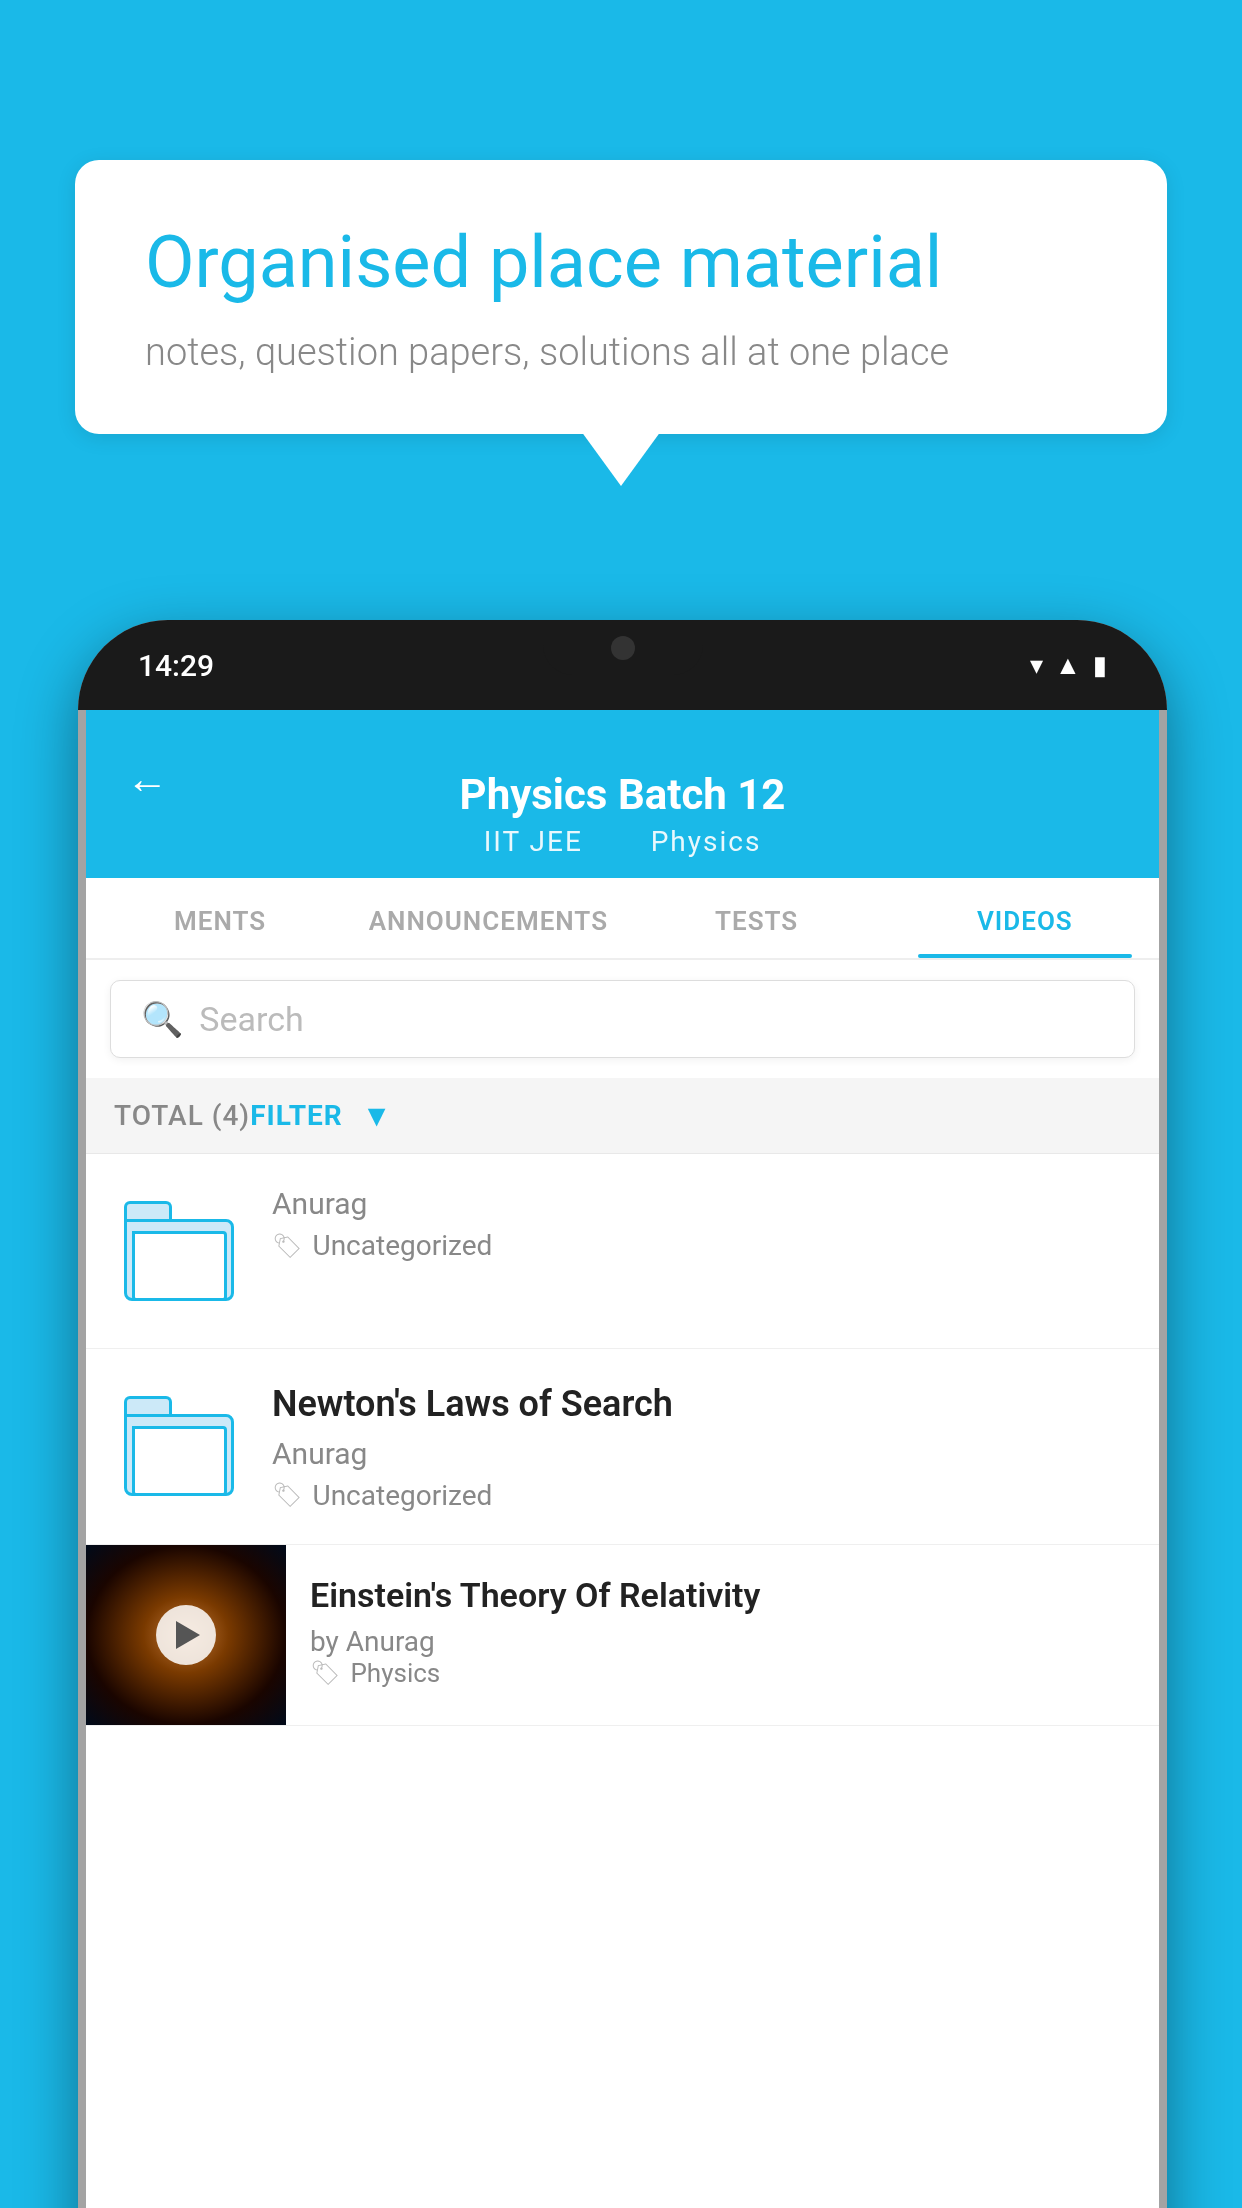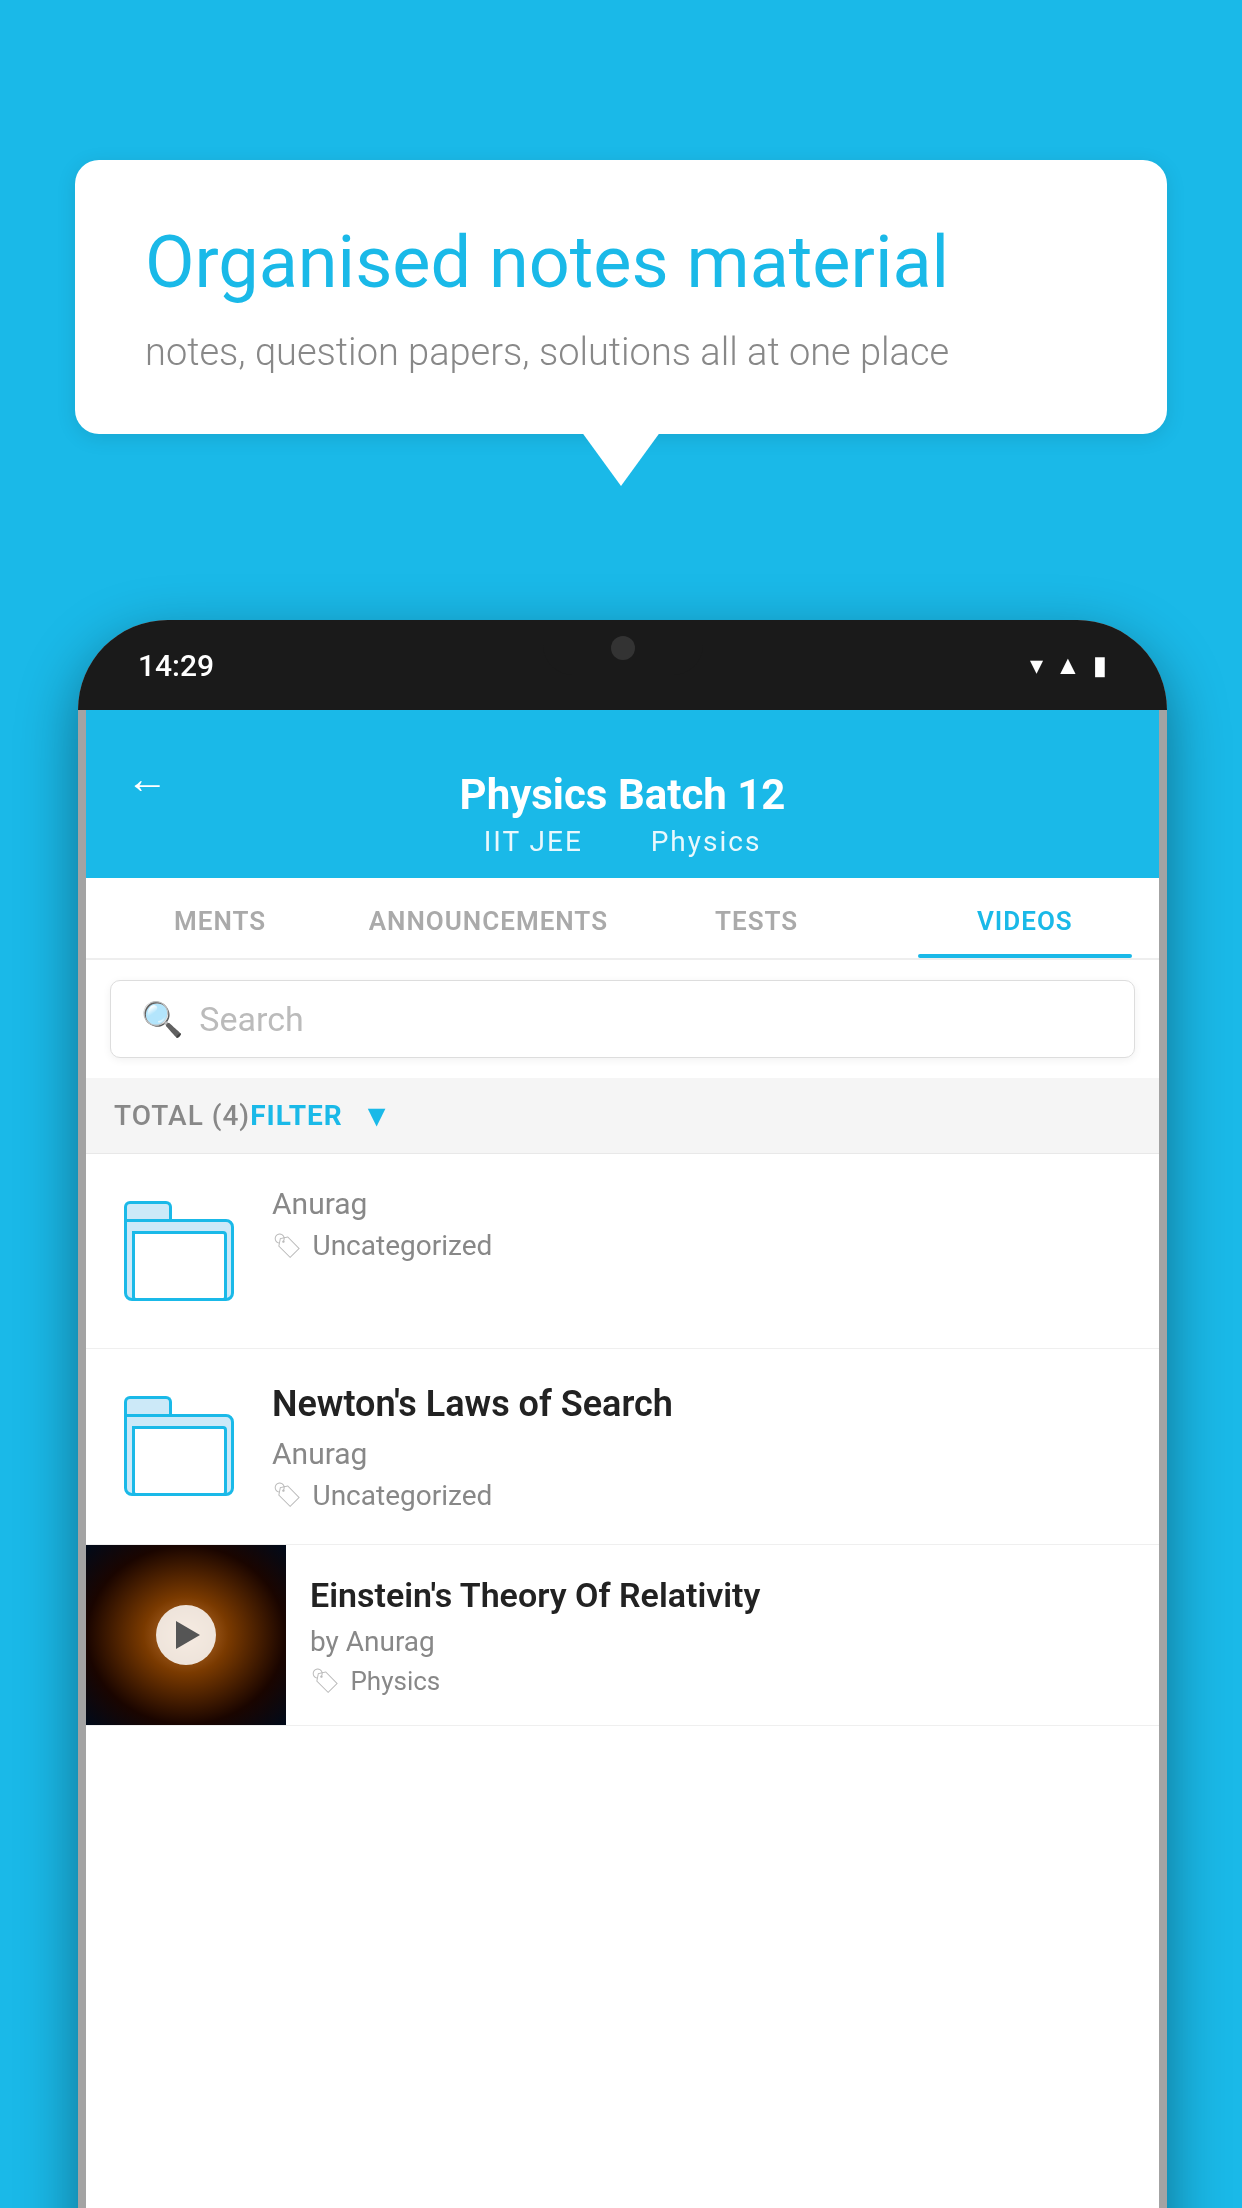--- a/index.html
+++ b/index.html
@@ -425,21 +425,21 @@
       color: #222;
       font-size: 34px;
       font-weight: 600;
       margin-bottom: 8px;
       line-height: 1.3;
     }
 
     .einstein-author {
       color: #888;
       font-size: 28px;
-      margin-bottom: 8px;
+      margin-bottom: 0;
     }
 
     .einstein-tag {
       display: flex;
       align-items: center;
       gap: 10px;
       color: #888;
       font-size: 26px;
     }
 
@@ -452,21 +452,21 @@
       height: 60px;
       background: white;
       border-radius: 0 0 82px 82px;
     }
   </style>
 </head>
 <body>
 
 <div class="speech-bubble-container">
   <div class="speech-bubble">
-    <div class="bubble-title">Organised notes material</div>
+    <div class="bubble-title">Organised place material</div>
     <div class="bubble-subtitle">notes, question papers, solutions all at one place</div>
   </div>
 </div>
 
 <div class="phone-frame">
 
   <div class="phone-top-bezel">
     <span class="status-time">14:29</span>
     <div class="notch">
       <div class="camera-dot"></div>

